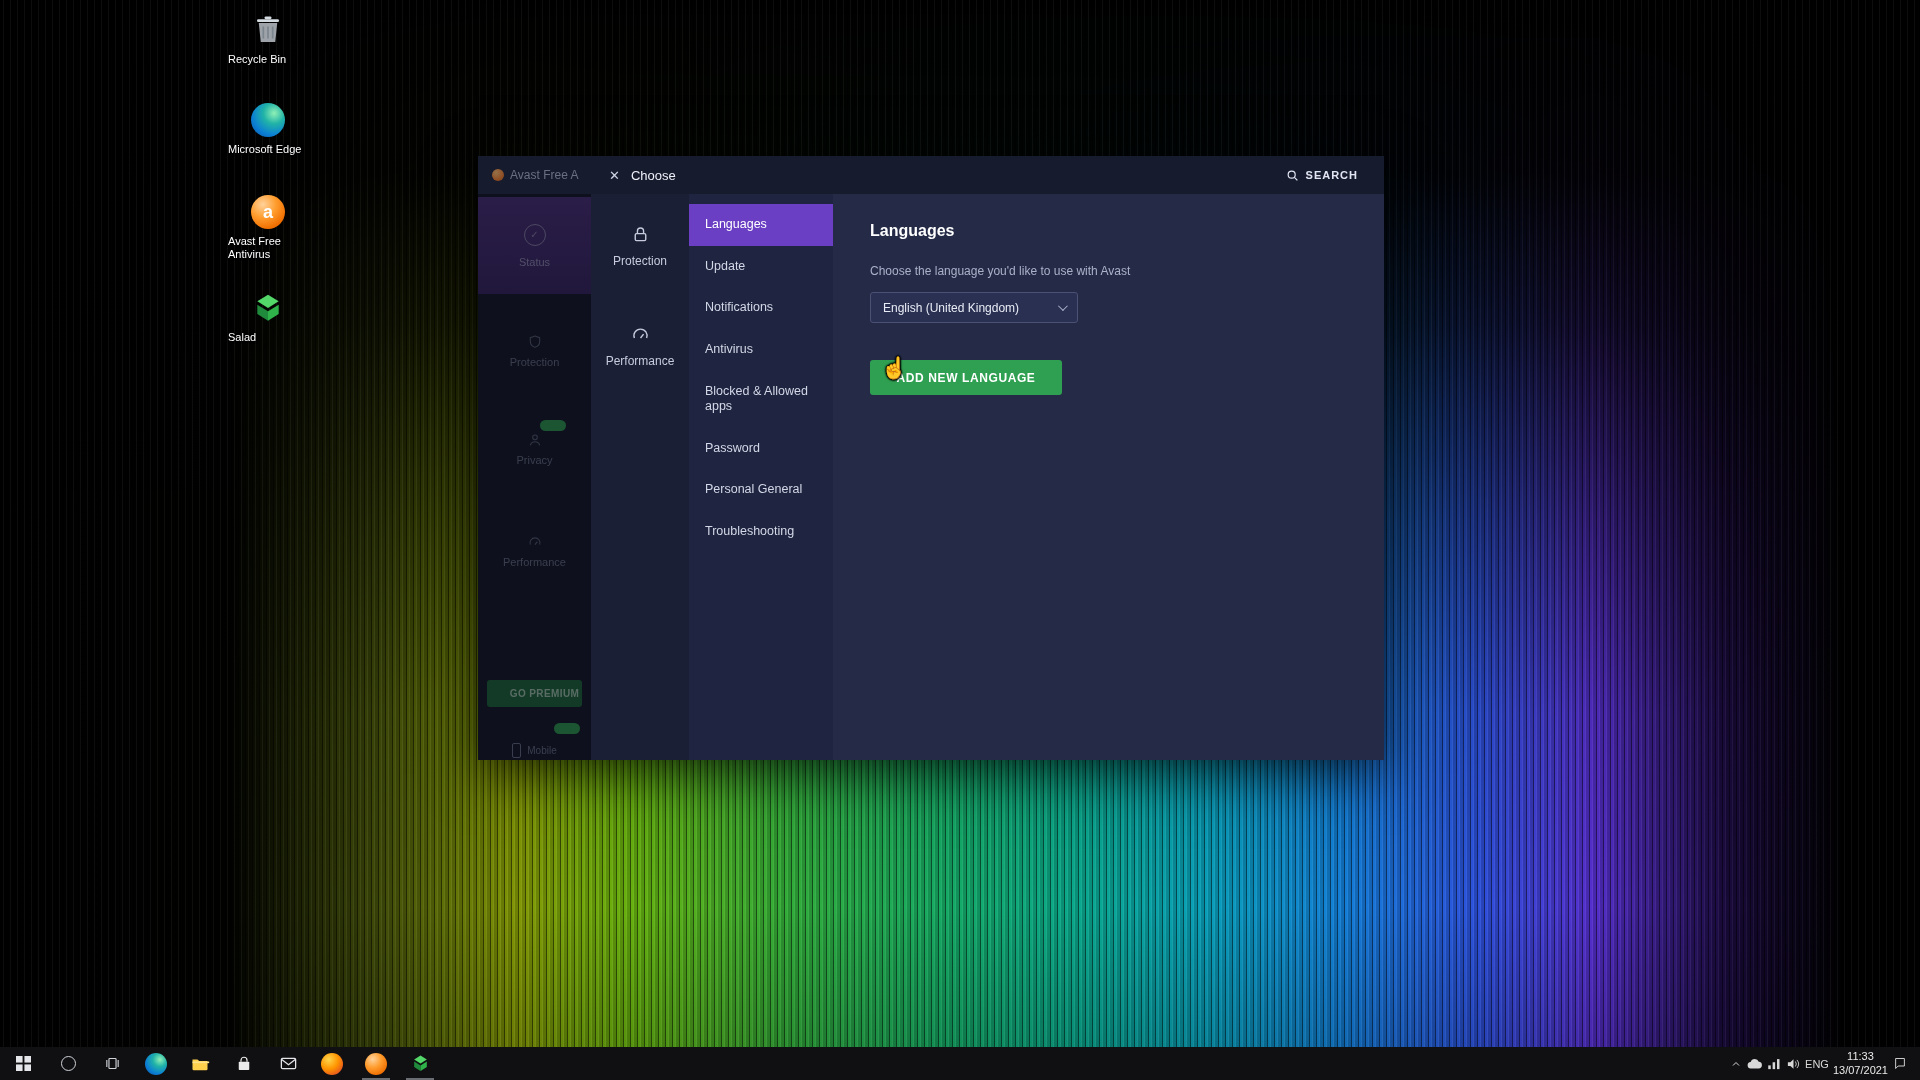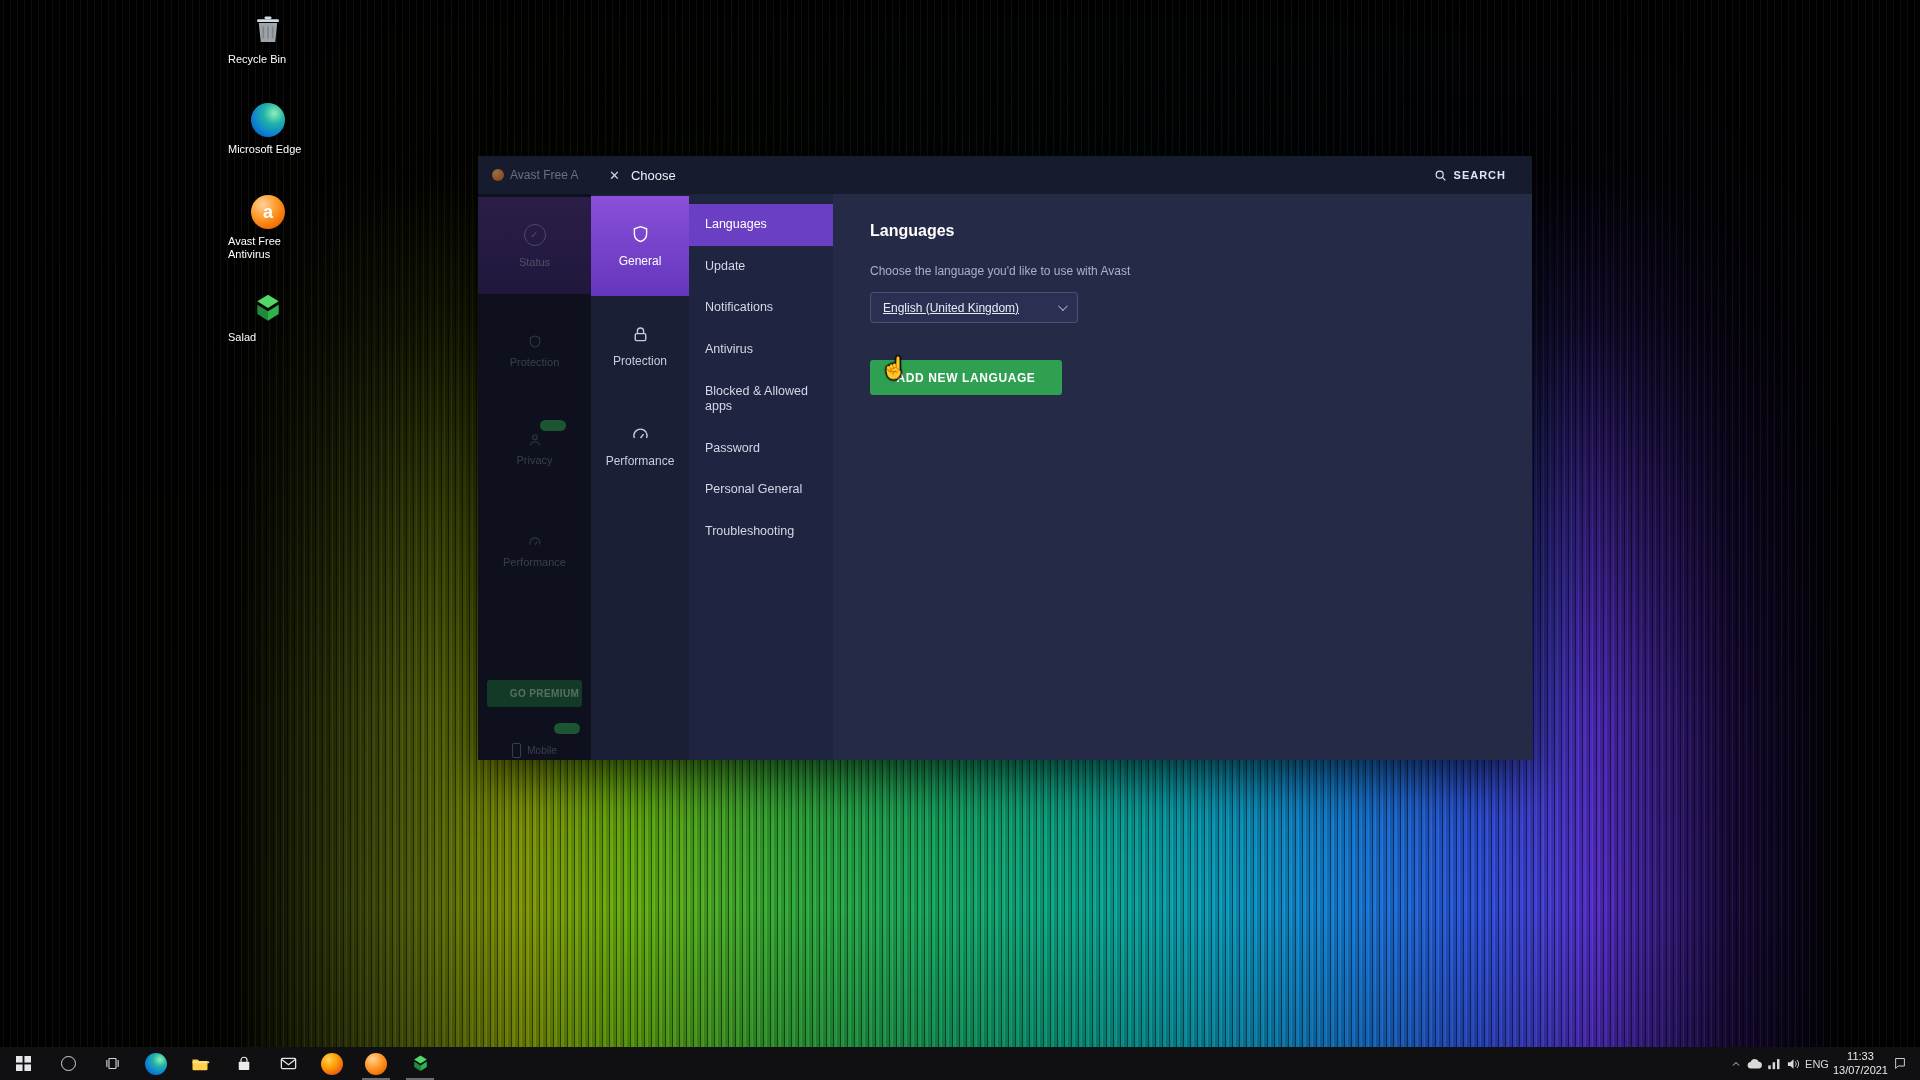--- a/index.html
+++ b/index.html
@@ -23,21 +23,21 @@
   .desk-icon { position:absolute; left:0; width:80px; text-align:left; cursor:default; }
   .desk-icon .ic { height:40px; display:flex; align-items:center; justify-content:center; }
   .desk-icon .lbl { margin-top:3px; font-size:11px; color:#fff;
     text-shadow:0 1px 2px #000, 0 0 3px #000; line-height:1.2; }
   .ball { width:34px; height:34px; border-radius:50%; display:flex; align-items:center;
     justify-content:center; color:#fff; font-weight:bold; font-size:18px; }
   .edge-ball { background:radial-gradient(circle at 68% 30%, #8ff0b6 0%, #21b3a7 32%, #0b7fd4 66%, #0a4ea0 100%); }
   .avast-ball { background:radial-gradient(circle at 35% 28%, #ffd29b 0%, #ff9d2e 40%, #f06e00 75%, #d95a00 100%); }
 
   
-  .win { position:absolute; left:478px; top:156px; width:1054px; height:604px;
+  .win { position:absolute; left:478px; top:156px; width:906px; height:604px;
     background:#252b47; border-radius:0; overflow:hidden;
     box-shadow:0 14px 50px rgba(0,0,0,.7); font-size:12px; }
   .titlebar { position:absolute; top:0; left:0; right:0; height:38px; background:#161b2e;
     display:flex; align-items:center; color:#e8ebf5; }
   .app-title { width:113px; padding-left:14px; display:flex; align-items:center; gap:6px;
     opacity:.55; overflow:hidden; white-space:nowrap; font-size:12px; color:#aeb3c6; }
   .mini-logo { width:12px; height:12px; border-radius:50%; flex:0 0 auto;
     background:radial-gradient(circle at 35% 30%, #ffb860, #f47b20 60%, #d95a00); }
   .close-btn { margin-left:18px; display:flex; align-items:center; gap:11px; cursor:pointer;
     font-size:13px; color:#eef0f8; }
@@ -75,21 +75,21 @@
   .col-sub { width:144px; background:#1f2540; flex:0 0 auto; padding-top:10px; }
   .sub-item { padding:13px 16px; font-size:12.5px; color:#d3d7e7; line-height:1.25; cursor:pointer; }
   .sub-item.active { background:#6a3fc4; color:#fff; }
 
   
   .col-content { flex:1; background:#252b47; padding:28px 0 0 37px; color:#fff; }
   .content-title { font-size:16px; font-weight:bold; }
   .content-desc { margin-top:24px; font-size:12px; color:#abb1c9; }
   .lang-select { margin-top:14px; width:208px; height:31px; background:#2a3052;
     border:1px solid #4a5175; border-radius:3px; display:flex; align-items:center;
-    padding:0 12px; font-size:12px; color:#e8ebf5; cursor:pointer;text-decoration:underline; }
+    padding:0 12px; font-size:12px; color:#e8ebf5; cursor:pointer; }
   .chev { margin-left:auto; width:7px; height:7px; border-right:1.5px solid #aab0c8;
     border-bottom:1.5px solid #aab0c8; transform:rotate(45deg) translateY(-2px); }
   .add-btn { margin-top:37px; width:192px; height:35px; background:#2fa052; border:none;
     border-radius:3px; color:#fff; font-size:12px; font-weight:bold; letter-spacing:.6px;
     cursor:pointer; font-family:"Liberation Sans", sans-serif; }
 
   
   .cursor { position:absolute; left:881px; top:356px; font-size:21px; color:#fff;
     text-shadow:-1px 0 2px #000, 1px 0 2px #000, 0 1px 2px #000, 0 -1px 2px #000;
     pointer-events:none; z-index:50; }
@@ -202,26 +202,20 @@
       </div>
       <div class="gp-btn">GO PREMIUM</div>
       <div class="badge-pill" style="top:529px; left:76px"></div>
       <div class="mobile-row">
         <span class="phone-ic"></span>
         <span>Mobile</span>
       </div>
     </div>
 
     <div class="col-nav">
-      <div class="nav-tile active">
-        <svg width="21" height="21" viewBox="0 0 24 24" fill="none" stroke="#fff" stroke-width="1.6">
-          <path d="M12 3l7 2.5V11c0 4.5-3 7.8-7 9-4-1.2-7-4.5-7-9V5.5z"></path>
-        </svg>
-        <span>General</span>
-      </div>
       <div class="nav-tile">
         <svg width="21" height="21" viewBox="0 0 24 24" fill="none" stroke="#c7cbdd" stroke-width="1.6">
           <rect x="6" y="11" width="12" height="8" rx="1.5"></rect>
             <path d="M8.5 11V8a3.5 3.5 0 017 0v3"></path>
         </svg>
         <span>Protection</span>
       </div>
       <div class="nav-tile">
         <svg width="21" height="21" viewBox="0 0 24 24" fill="none" stroke="#c7cbdd" stroke-width="1.6">
           <path d="M5 16a7.5 7.5 0 1114 0"></path>

